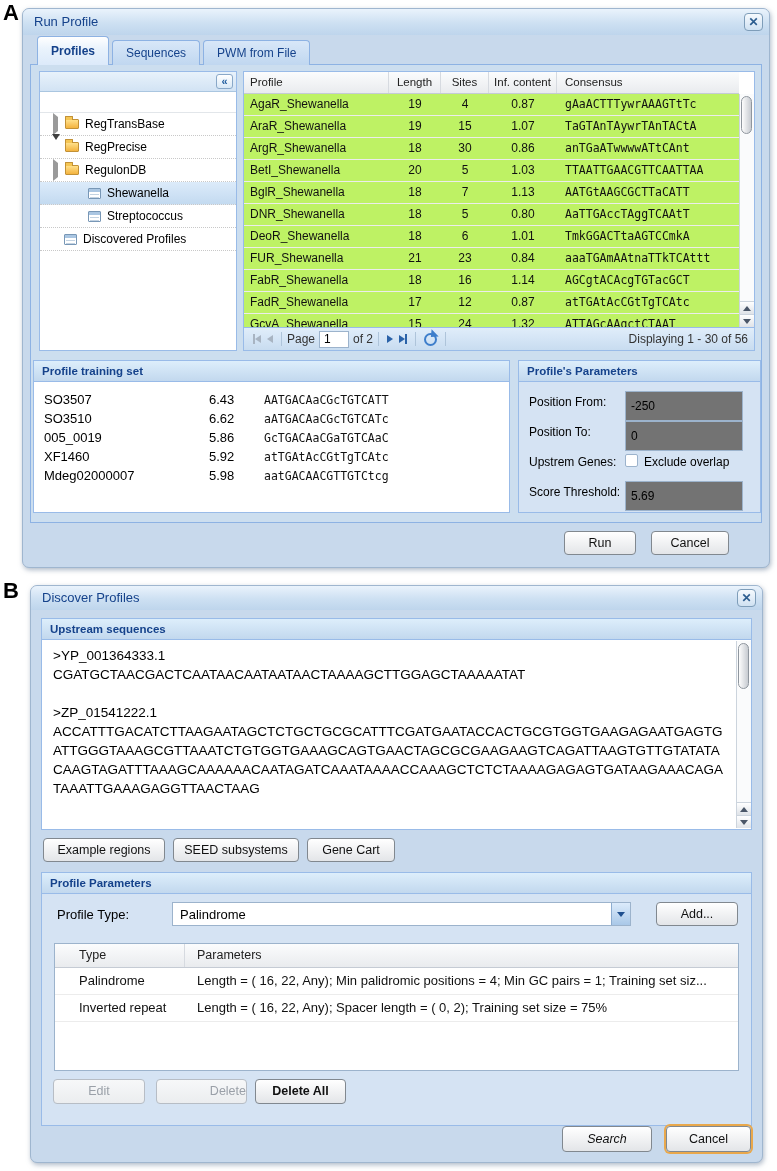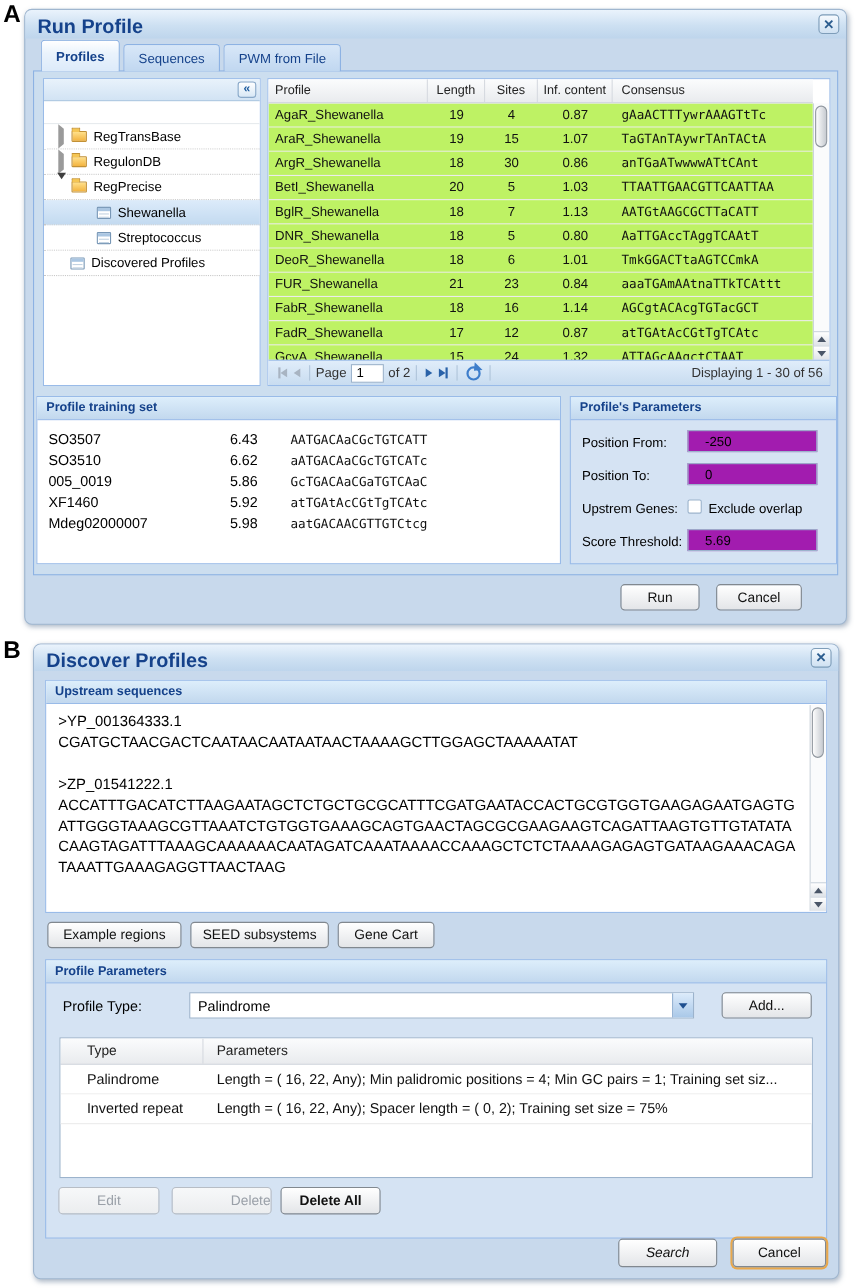--- a/index.html
+++ b/index.html
@@ -4,21 +4,21 @@
 <style>
 *{box-sizing:border-box;margin:0;padding:0;}
 html,body{background:#fff;}
 body{font-family:"Liberation Sans",sans-serif;}
 #canvas{position:relative;width:777px;height:1171px;background:#fff;overflow:hidden;}
 .figlabel{position:absolute;font-weight:bold;font-size:22px;color:#000;}
 
 
 .win{position:absolute;background:#c8d9ec;border:1px solid #9fb6cf;border-radius:7px;box-shadow:1px 2px 5px rgba(110,130,155,.55);}
 .titlebar{position:absolute;left:0;right:0;top:0;height:26px;border-radius:6px 6px 0 0;background:linear-gradient(#eaf3fc,#cde0f2 55%,#bed5ec);}
-.titlebar .t{position:absolute;left:11px;top:5px;font-size:18px;font-weight:bold;color:#15428b;}
+.titlebar .t{position:absolute;left:11px;top:5px;font-size:13px;font-weight:normal;color:#15428b;}
 .closebtn{position:absolute;top:4px;right:6px;width:19px;height:18px;border:1px solid #7e9db9;border-radius:4px;background:linear-gradient(#f6fafe,#cfe1f2);color:#2c5d8f;font-size:12px;font-weight:bold;text-align:center;line-height:16px;cursor:pointer;}
 
 
 .tabstrip{position:absolute;left:14px;top:27px;height:29px;display:flex;gap:3px;align-items:flex-end;z-index:2;}
 .tab{height:25px;padding:0 13px;border:1px solid #8db2e3;border-bottom:none;border-radius:4px 4px 0 0;font-size:12px;color:#15428b;background:linear-gradient(#d8e7f8,#c0d7f0);line-height:24px;}
 .tab.active{height:29px;background:linear-gradient(#ffffff,#eaf3fc 40%,#dceafa);font-weight:bold;line-height:28px;}
 .tabbody{position:absolute;left:7px;right:7px;top:55px;height:459px;background:#ccdeef;border:1px solid #8db2e3;}
 
 
 .panel{position:absolute;border:1px solid #99bbe8;background:#fff;}
@@ -76,21 +76,21 @@
 .pstatus{margin-left:auto;font-size:12px;color:#333;}
 
 
 .btn{position:absolute;border:1px solid #81888f;border-radius:4px;background:linear-gradient(#ffffff,#e3e5e8);font-size:12.5px;color:#111;text-align:center;cursor:pointer;}
 .btn.bold{font-weight:bold;}
 .btn.disabled{color:#9aa0a8;border-color:#b7bdc5;background:linear-gradient(#f7f8f9,#ebedef);cursor:default;}
 .btn.orange{box-shadow:0 0 0 2px #e9a84c;}
 
 
 .flabel{position:absolute;font-size:12px;color:#000;white-space:nowrap;}
-.finput{position:absolute;height:20px;border:1px solid #9cb3cc;background:#a21caf;font-size:12px;padding-left:15px;font-family:inherit;}
+.finput{position:absolute;height:30px;border:1px solid #9cb3cc;background:#737373;font-size:12px;padding-left:5px;font-family:inherit;}
 .checkbox{position:absolute;width:13px;height:13px;border:1px solid #9cb3cc;background:#fff;border-radius:2px;cursor:pointer;}
 
 
 .train-row{display:flex;height:19px;align-items:center;}
 .tr-gene{width:175px;padding-left:10px;font-size:13px;color:#000;}
 .tr-score{width:55px;font-size:13px;color:#000;}
 .tr-site{font-family:"DejaVu Sans Mono",monospace;font-size:11.5px;color:#111;}
 
 
 .fasta{position:absolute;left:1px;top:22px;right:17px;bottom:1px;background:#fff;padding:7px 0 0 10px;overflow:hidden;}
@@ -136,28 +136,28 @@
         <div class="ttb">
           <div class="collapsebtn">«</div>
         </div>
         <div class="tree-blank"></div>
         <div class="trow" style="padding-left:10px;">
           <span class="exp"><span class="exp-c"></span></span>
           <span class="folder"></span>
           <span>RegTransBase</span>
         </div>
         <div class="trow" style="padding-left:10px;">
+          <span class="exp"><span class="exp-e"></span></span>
+          <span class="folder"></span>
+          <span>RegPrecise</span>
+        </div>
+        <div class="trow" style="padding-left:10px;">
           <span class="exp"><span class="exp-c"></span></span>
           <span class="folder"></span>
           <span>RegulonDB</span>
-        </div>
-        <div class="trow" style="padding-left:10px;">
-          <span class="exp"><span class="exp-e"></span></span>
-          <span class="folder"></span>
-          <span>RegPrecise</span>
         </div>
         <div class="trow sel" style="padding-left:48px;">
           <span class="ticon"></span>
           <span>Shewanella</span>
         </div>
         <div class="trow" style="padding-left:48px;">
           <span class="ticon"></span>
           <span>Streptococcus</span>
         </div>
         <div class="trow" style="padding-left:24px;">

